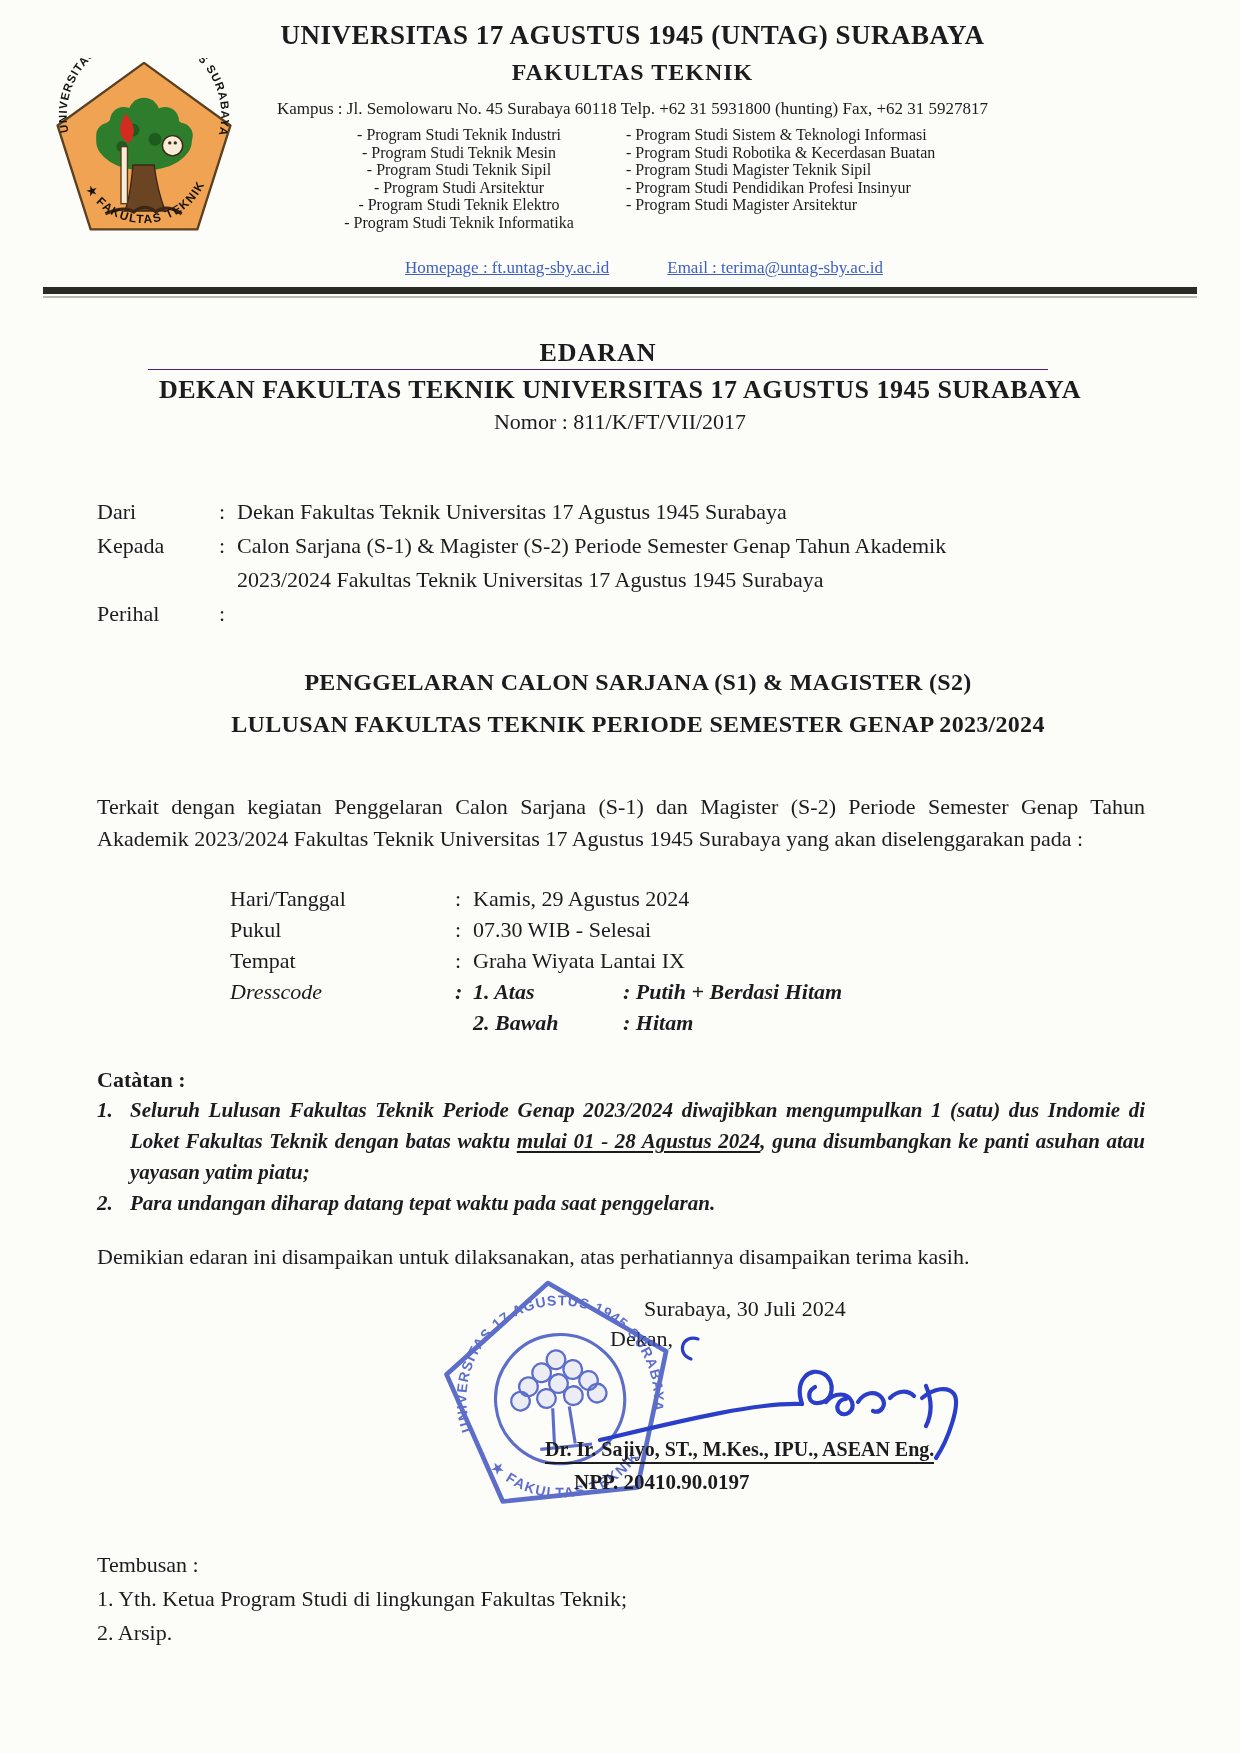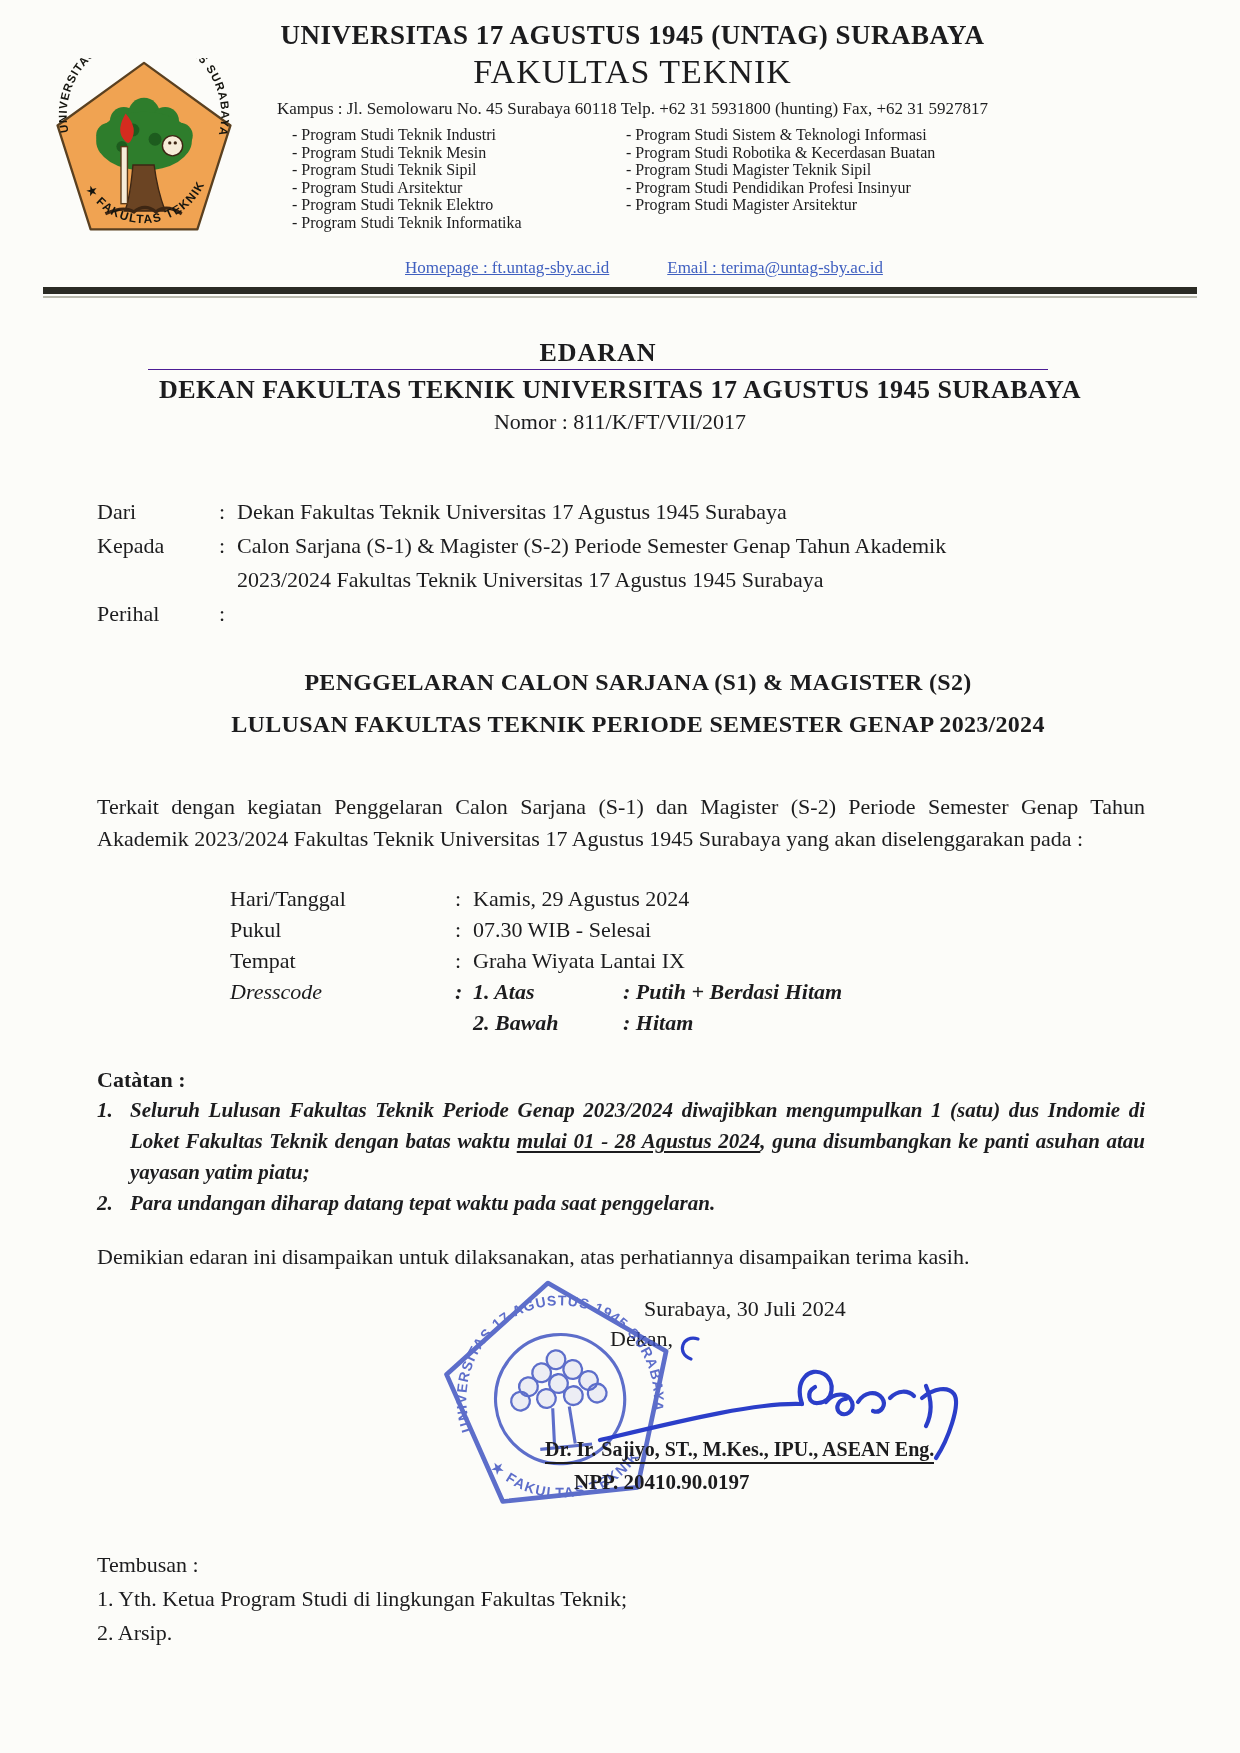--- a/index.html
+++ b/index.html
@@ -7,24 +7,24 @@
     position:relative;width:1240px;height:1753px;margin:0 auto;
     background:#fcfcf9;color:#1c1c1e;
     font-family:"Liberation Serif", serif;
     overflow:hidden;
   }
   
   .letterhead{position:relative;padding-top:18px;}
   .logo{position:absolute;left:52px;top:58px;width:184px;height:180px;}
   .head-text{margin:0 65px 0 90px;text-align:center;}
   .univ-name{font-size:27px;font-weight:bold;line-height:34px;letter-spacing:.5px;}
-  .fac-name{font-size:34px;font-weight:normal;line-height:36px;margin-top:2px;letter-spacing:1px;}
+  .fac-name{font-size:24px;font-weight:bold;line-height:36px;margin-top:2px;letter-spacing:1px;}
   .addr{font-size:17px;line-height:22px;margin-top:8px;}
   .programs{display:flex;margin-left:292px;margin-top:6px;font-size:16px;line-height:17.5px;text-align:left;}
-  .programs .col1{width:334px;}
+  .programs .col1{width:334px;text-align:center;}
   .programs ul{list-style:none;margin:0;padding:0;}
   .links{display:flex;margin-left:405px;gap:58px;margin-top:27px;font-size:17px;}
   .link{color:#4060c0;text-decoration:underline;}
   .rule{margin:9px 43px 0;}
   .rule .bar{height:7px;background:#2b2b25;}
   .rule .thin{height:2px;background:#b9b9ae;margin-top:2px;}
   
   .edaran-wrap{margin:40px 192px 0 148px;text-align:center;border-bottom:1px solid #4c1d95;padding-bottom:1px;}
   .edaran{font-size:26px;font-weight:bold;letter-spacing:1px;}
   .issuer{margin-top:5px;text-align:center;font-size:26px;font-weight:bold;letter-spacing:.5px;}

